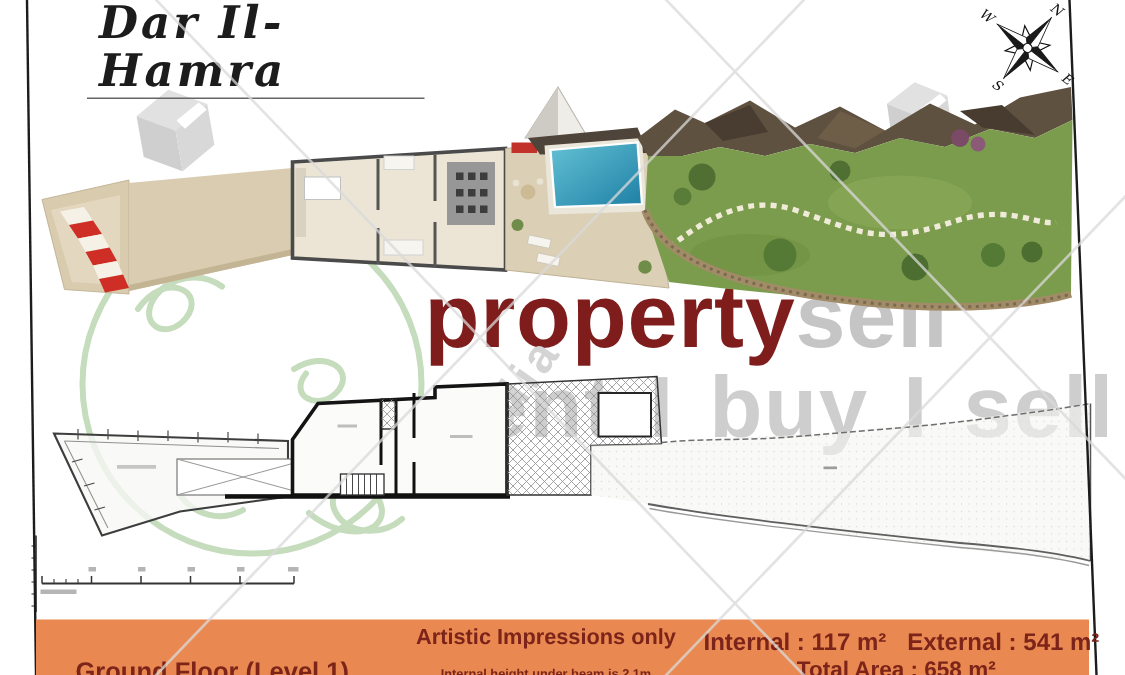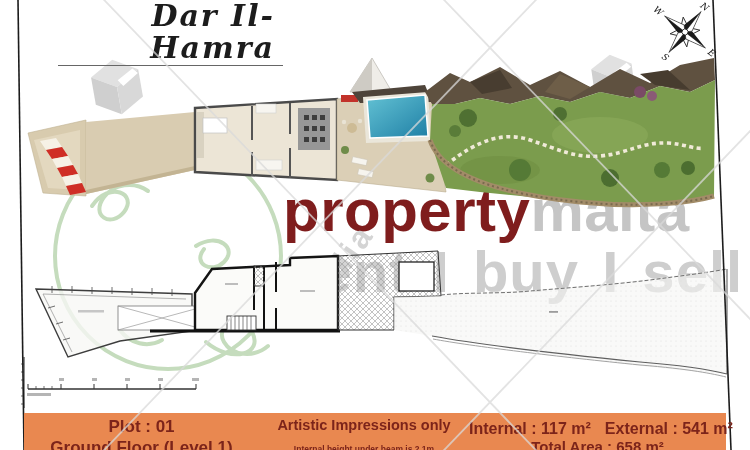--- a/index.html
+++ b/index.html
@@ -11,21 +11,21 @@
             letter-spacing:.5px;white-space:nowrap;line-height:1;}
   .wm-brand .lt{color:#7f1d1d;}
   .wm-brand .bd{color:#c5c5c5;}
   .wm-tagline{position:absolute;left:296px;top:243px;font-size:58px;font-weight:bold;
               color:#cecece;letter-spacing:1px;word-spacing:6px;white-space:nowrap;line-height:1;}
   .wm-agency{position:absolute;left:288px;top:308px;font-size:32px;font-weight:bold;color:#d4d4d4;
              letter-spacing:3px;transform:rotate(-55deg);transform-origin:left top;white-space:nowrap;}
   
   .art{position:absolute;inset:0;z-index:2;}
   
-  .title-block{position:absolute;left:58px;top:0px;width:225px;text-align:right;z-index:4;}
+  .title-block{position:absolute;left:58px;top:0px;width:225px;text-align:left;z-index:4;}
   .main-title{display:inline-block;font-family:"DejaVu Serif",serif;font-style:italic;font-weight:bold;
               font-size:30px;color:#1c1c1c;letter-spacing:2px;border-bottom:1.5px solid #666;
               padding:0 8px 2px 8px;line-height:1.05;}
   .sub-title{font-family:"DejaVu Serif",serif;font-style:italic;font-weight:bold;
              font-size:20px;color:#2a2a2a;margin-top:3px;}
   .compass{position:absolute;left:648px;top:-2px;z-index:4;}
   
   .footer{position:absolute;left:24px;top:413px;width:702px;height:60px;background:#E98850;
           z-index:5;display:flex;color:#7C241A;}
   .fcol{position:relative;height:100%;}
@@ -42,21 +42,21 @@
   
   .over{position:absolute;inset:0;z-index:6;pointer-events:none;}
 </style>
 </head>
 <body>
 
 <div class="sheet">
 
   <div class="wm-layer">
     <div class="wm-brand">
-      <span class="lt">property</span><span class="bd">malta</span>
+      <span class="lt">property</span><span class="bd">sell</span>
     </div>
     <div class="wm-tagline">rent I buy I sell</div>
     <div class="wm-agency">dhalia</div>
 
     <svg width="750" height="450">
 
       <g transform="translate(117,87) rotate(-10) scale(0.92)">
         <polygon points="0,-30 26,-15 0,0 -26,-15" fill="#e1e1e1"></polygon>
         <polygon points="-26,-15 0,0 0,30 -26,15" fill="#cfcfcf"></polygon>
         <polygon points="26,-15 26,15 0,30 0,0" fill="#d8d8d8"></polygon>
@@ -282,21 +282,20 @@
         <text x="685" y="3">N</text>
         <text x="719" y="35">E</text>
         <text x="685" y="67">S</text>
         <text x="651" y="35">W</text>
       </g>
     </g>
   </svg>
 
   <div class="footer">
     <div class="fcol c1">
-      <div class="fline plot">Plot : 01</div>
       <div class="fline floor">Ground Floor (Level 1)</div>
     </div>
     <div class="fcol c2">
       <div class="fline disc-title">Artistic Impressions only</div>
       <div class="fline disc-s2">Internal height under beam is 2.1m</div>
     </div>
     <div class="fcol c3">
       <div class="fline areas">
         <span>Internal : 117 m²</span><span class="gap"></span><span>External : 541 m²</span>
       </div>

